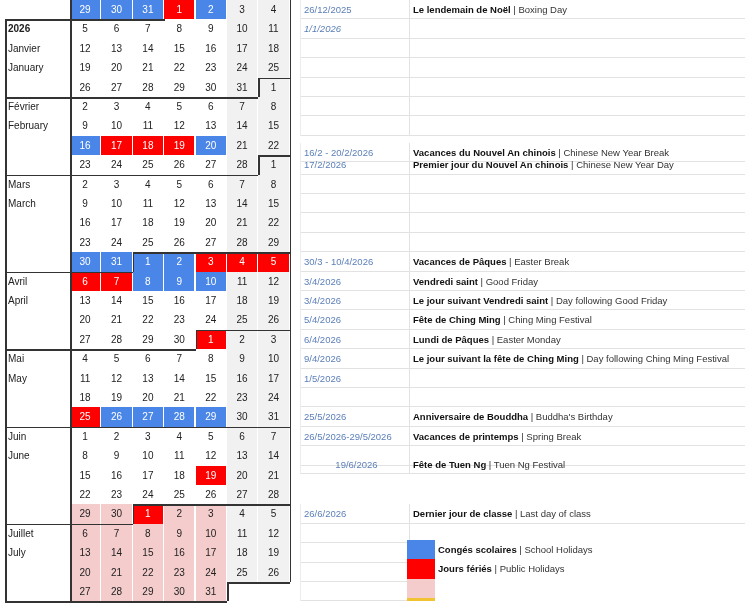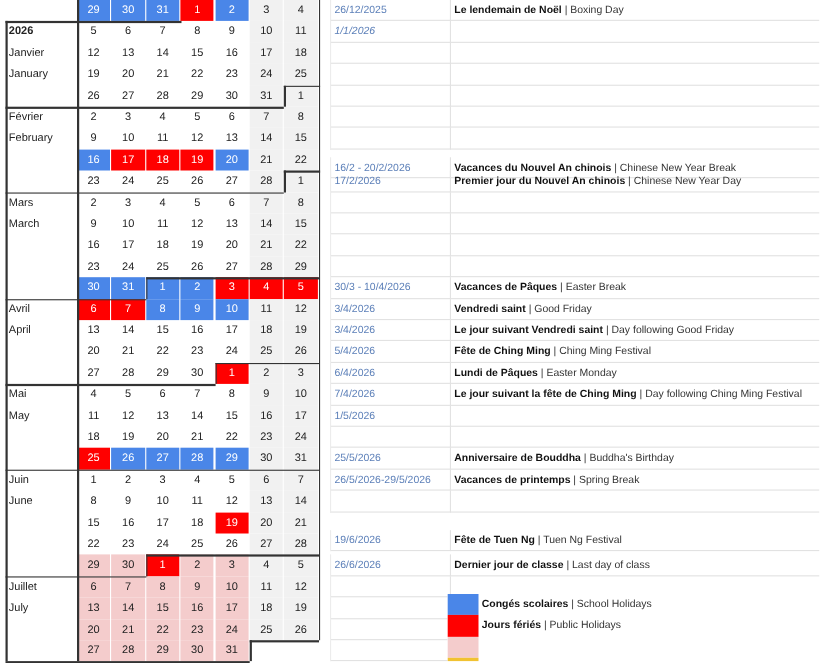--- a/index.html
+++ b/index.html
@@ -411,41 +411,41 @@
     </div>
     <div class="erow" style="top: 310.4px;">
       <span class="edate">5/4/2026</span>
       <span class="edesc"><b>Fête de Ching Ming</b><span class="en"> | </span><span class="en">Ching Ming Festival</span></span>
     </div>
     <div class="erow" style="top: 329.8px;">
       <span class="edate">6/4/2026</span>
       <span class="edesc"><b>Lundi de Pâques</b><span class="en"> | </span><span class="en">Easter Monday</span></span>
     </div>
     <div class="erow" style="top: 349.2px;">
-      <span class="edate">7/4/2026</span>
+      <span class="edate">9/4/2026</span>
       <span class="edesc"><b>Le jour suivant la fête de Ching Ming</b><span class="en"> | </span><span class="en">Day following Ching Ming Festival</span></span>
     </div>
     <div class="erow" style="top: 368.6px;">
       <span class="edate">1/5/2026</span>
     </div>
     <div class="erow" style="top: 388px;">
       <span class="edate"></span>
     </div>
     <div class="erow" style="top: 407.4px;">
       <span class="edate">25/5/2026</span>
       <span class="edesc"><b>Anniversaire de Bouddha</b><span class="en"> | </span><span class="en">Buddha's Birthday</span></span>
     </div>
     <div class="erow" style="top: 426.8px;">
       <span class="edate">26/5/2026-29/5/2026</span>
       <span class="edesc"><b>Vacances de printemps</b><span class="en"> | </span><span class="en">Spring Break</span></span>
     </div>
     <div class="erow" style="top: 446.2px;">
       <span class="edate"></span>
     </div>
-    <div class="erow" style="top: 482px;">
+    <div class="erow" style="top: 455px; text-align: center;">
       <span class="edate">19/6/2026</span>
       <span class="edesc"><b>Fête de Tuen Ng</b><span class="en"> | </span><span class="en">Tuen Ng Festival</span></span>
     </div>
     <div class="erow" style="top: 504.4px;">
       <span class="edate">26/6/2026</span>
       <span class="edesc"><b>Dernier jour de classe</b><span class="en"> | </span><span class="en">Last day of class</span></span>
     </div>
     <div class="erow" style="top: 523.8px; width: 107px;">
       <span class="edate"></span>
     </div>

